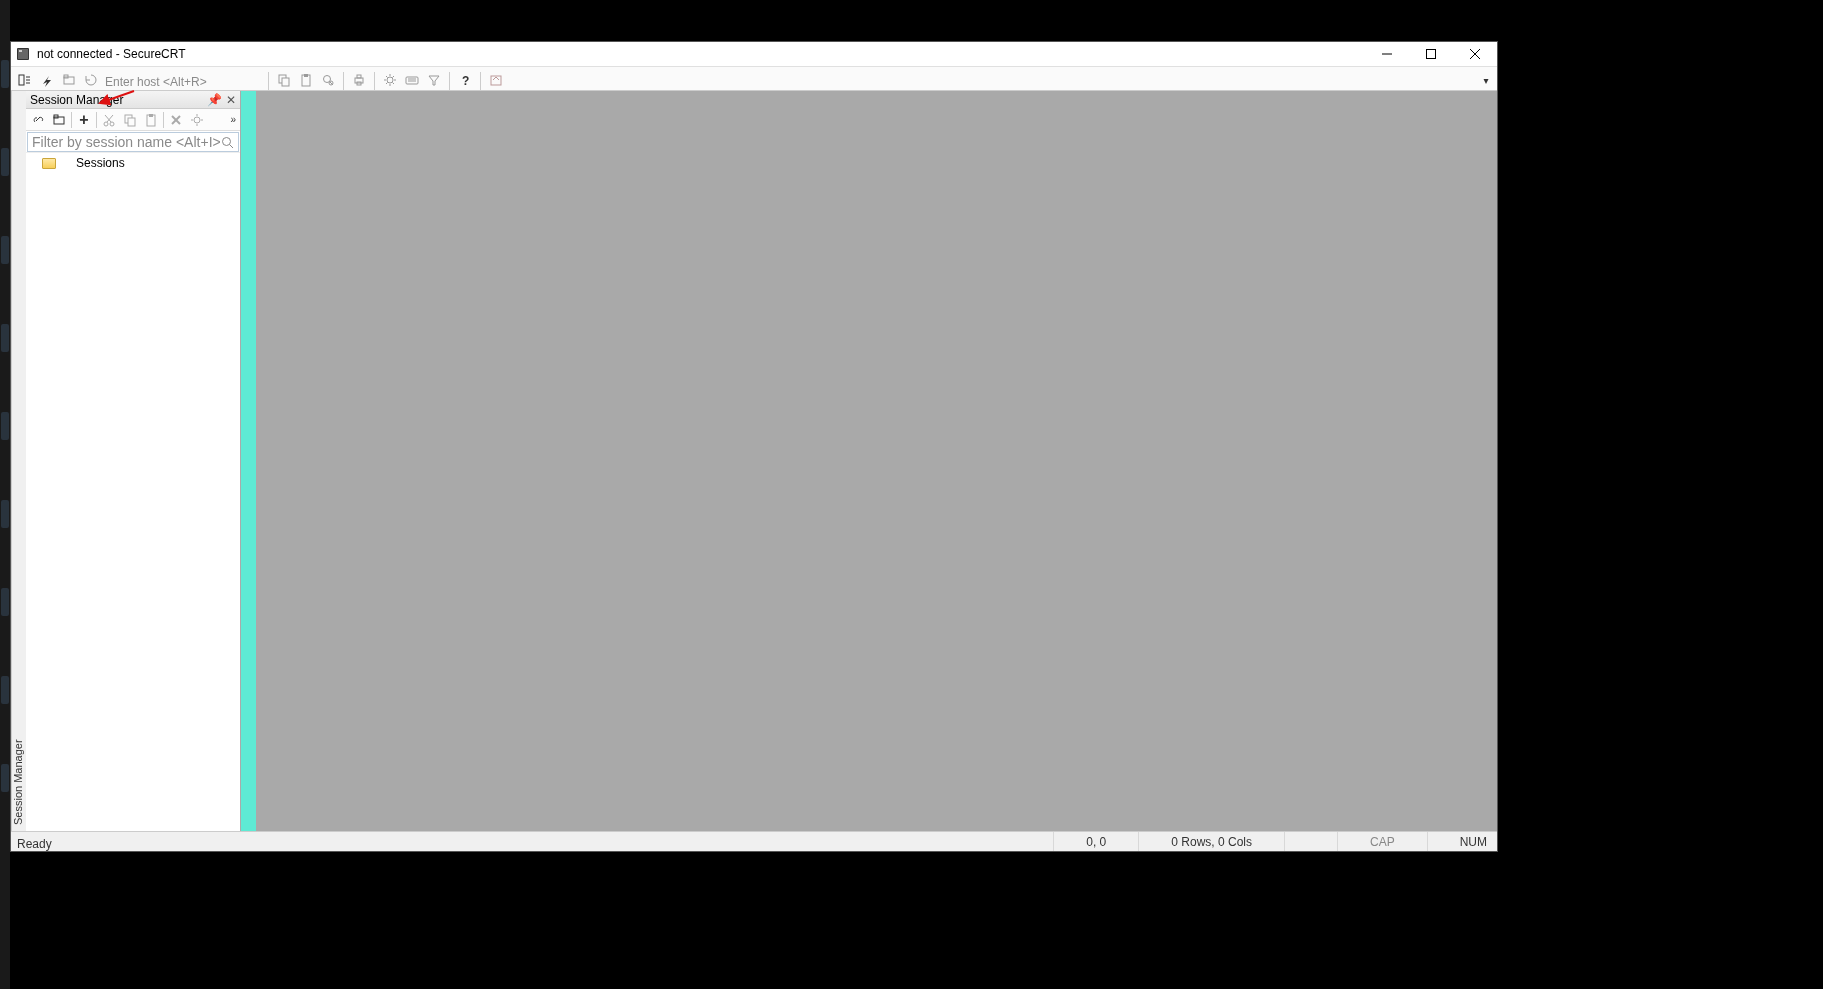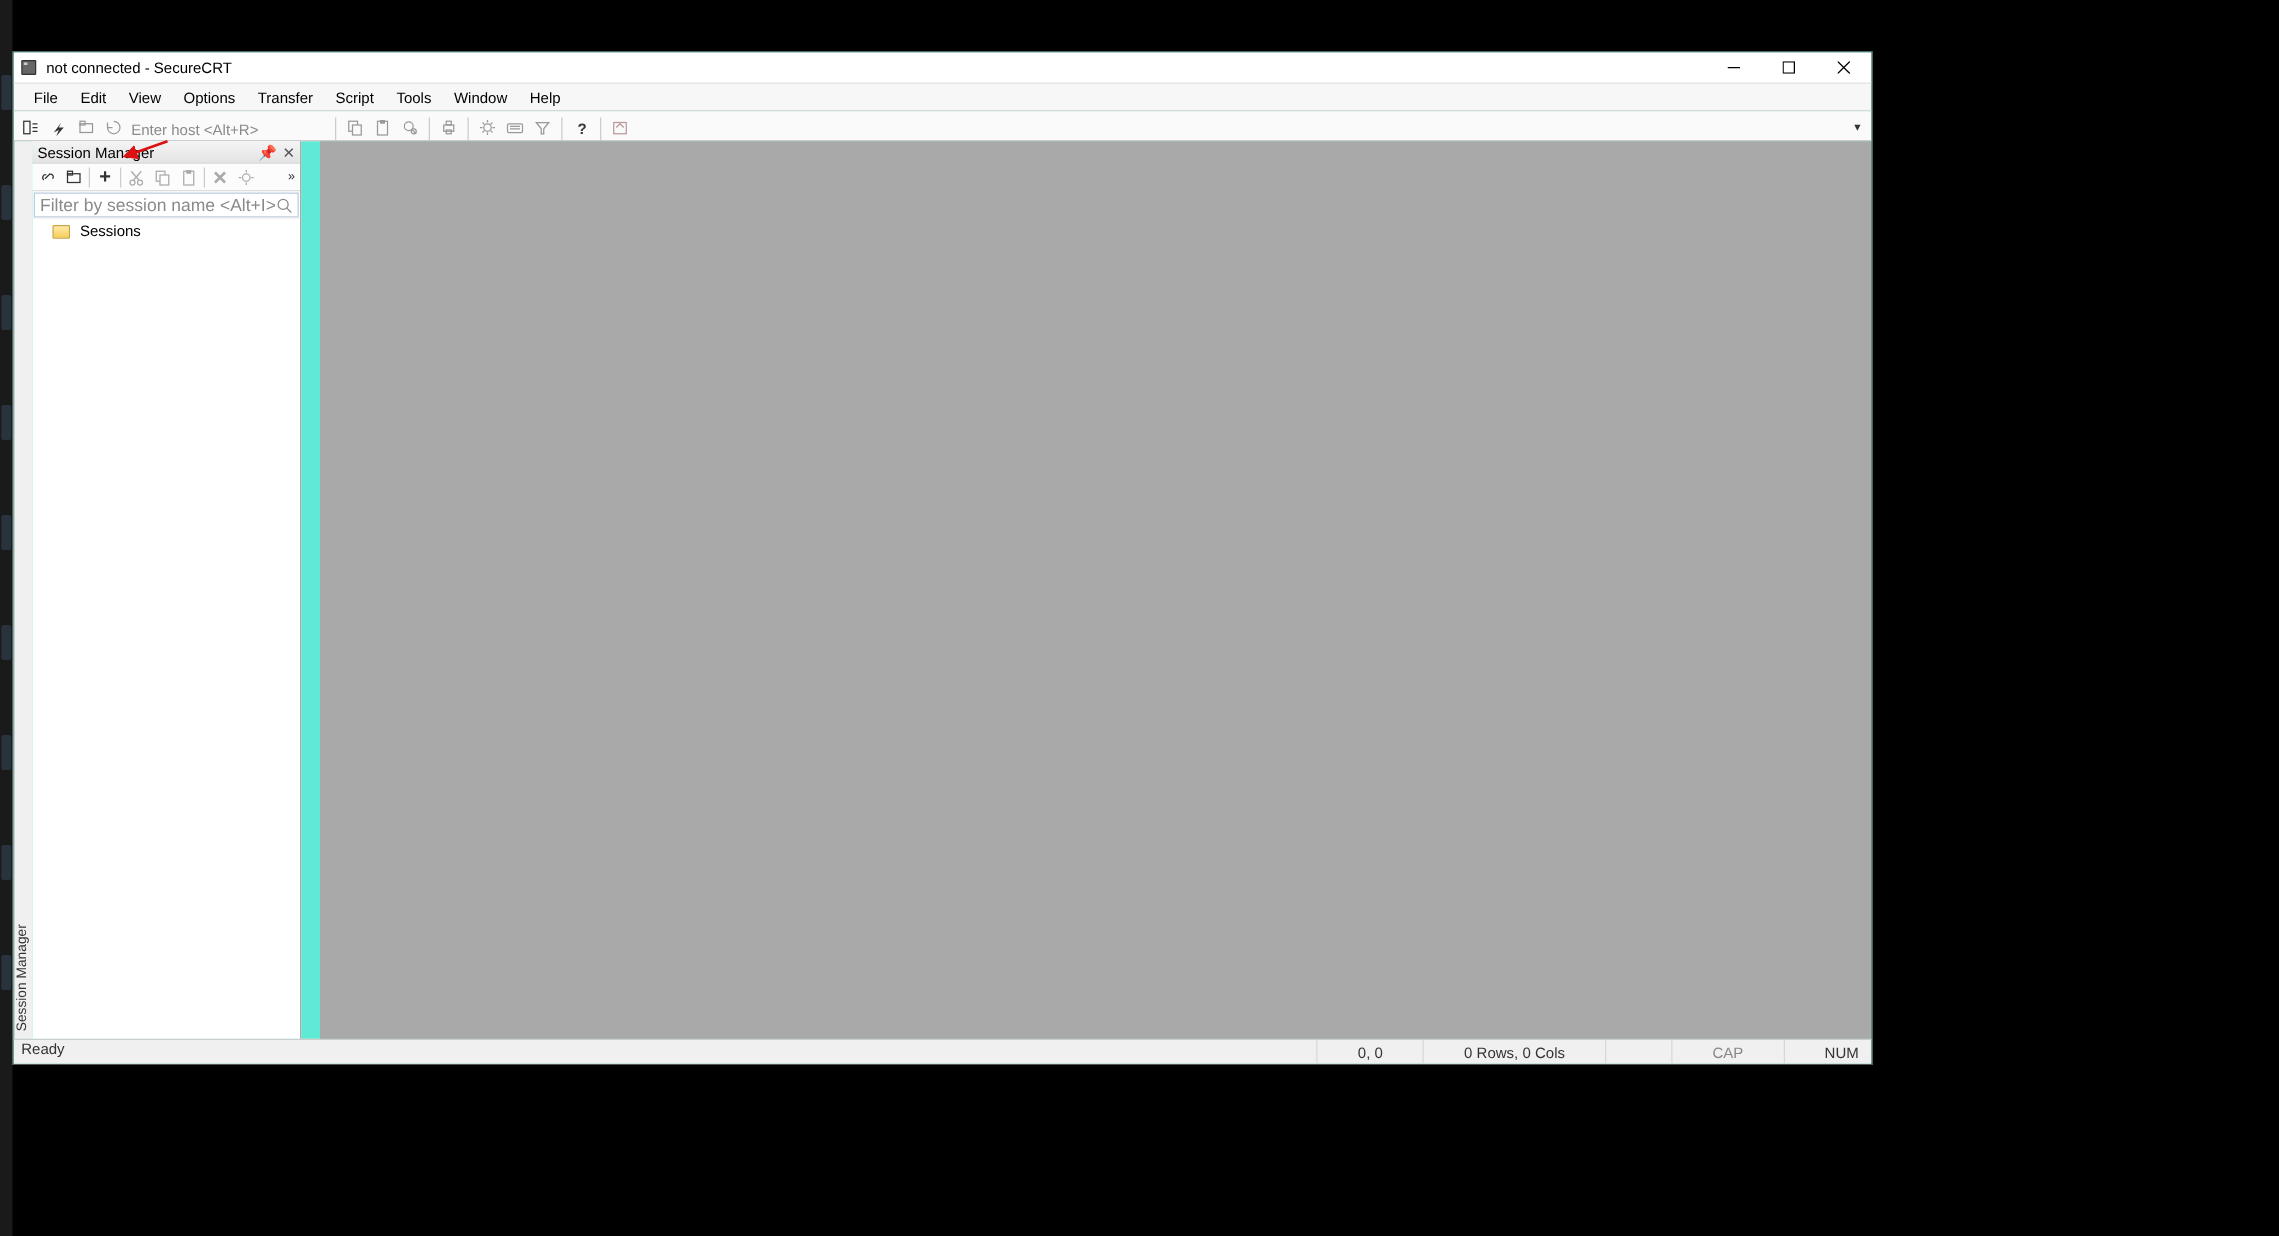--- a/index.html
+++ b/index.html
@@ -31,24 +31,24 @@
 .panel-toolbar { height: 22px; border-bottom: 1px solid #ddd; display: flex; align-items: center; padding: 0 2px; gap: 1px; background: #fcfcfc; }
 .pt-btn { width: 20px; height: 20px; display: flex; align-items: center; justify-content: center; color: #333; cursor: default; }
 .pt-btn.dim { color: #aaa; }
 .pt-btn.plus { font-weight: bold; font-size: 16px; }
 .pt-sep { width: 1px; height: 16px; background: #ccc; margin: 0 1px; }
 .pt-overflow { margin-left: auto; font-size: 10px; color: #333; padding: 0 2px; cursor: default;}
 .filter-row { height: 20px; border: 1px solid #bcd; margin: 1px 1px 0 1px; display: flex; align-items: center; padding: 0 4px; }
 .filter-input { flex: 1; border: none; outline: none; font-size: 14px; color: #888; background: transparent; }
 .filter-input::placeholder { color: #8a8a8a; }
 .tree { flex: 1; padding: 2px 4px; border-top: 1px solid #eee; }
-.tree-row { display: flex; align-items: center; gap: 8px; padding: 1px 0 1px 12px; }
+.tree-row { display: flex; align-items: center; gap: 20px; padding: 1px 0 1px 12px; }
 .folder-icon { width: 14px; height: 11px; background: linear-gradient(#ffe9a6,#f7cf5a); border: 1px solid #caa53a; border-radius: 1px; position: relative; }
 .content-area { flex: 1; margin-left: 230px; background: #a9a9a9; }
-.statusbar { height: 20px; background: #f0f0f0; border-top: 1px solid #ccc; display: flex; align-items: flex-start; padding: 0 6px; font-size: 11px; color: #333; }
+.statusbar { height: 20px; background: #f0f0f0; border-top: 1px solid #ccc; display: flex; align-items: flex-end; padding: 0 6px; font-size: 11px; color: #333; }
 .status-left { flex: 1; }
 .status-cell { padding: 0 32px; border-left: 1px solid #d8d8d8; height: 100%; display: flex; align-items: center; }
 .status-cell.wide { padding: 0 26px; }
 svg { display: block; }
 .taskbar-strip { position: absolute; left: 0; top: 0; width: 10px; height: 989px; }
 .taskbar-strip div { width: 8px; height: 28px; margin: 60px 1px 0 1px; background: #345; border-radius: 2px; opacity: .6; }
 </style>
 </head>
 <body>
 
@@ -89,31 +89,20 @@
         </div>
       <div class="win-btn close">
           <svg width="10" height="10">
             <line x1="0" y1="0" x2="10" y2="10" stroke="#000"></line>
             <line x1="10" y1="0" x2="0" y2="10" stroke="#000"></line>
           </svg>
         </div>
     </div>
   </div>
 
-  <div class="menubar">
-    <span class="menu-item">File</span>
-    <span class="menu-item">Edit</span>
-    <span class="menu-item">View</span>
-    <span class="menu-item">Options</span>
-    <span class="menu-item">Transfer</span>
-    <span class="menu-item">Script</span>
-    <span class="menu-item">Tools</span>
-    <span class="menu-item">Window</span>
-    <span class="menu-item">Help</span>
-  </div>
 
   <div class="toolbar">
     <span class="tb-btn">
         <svg width="14" height="14">
           <rect x="1" y="2" width="5" height="10" fill="none" stroke="#333"></rect>
           <line x1="8" y1="4" x2="12" y2="4" stroke="#333"></line>
           <line x1="8" y1="7" x2="12" y2="7" stroke="#333"></line>
           <line x1="8" y1="10" x2="12" y2="10" stroke="#333"></line>
         </svg>
       </span>

